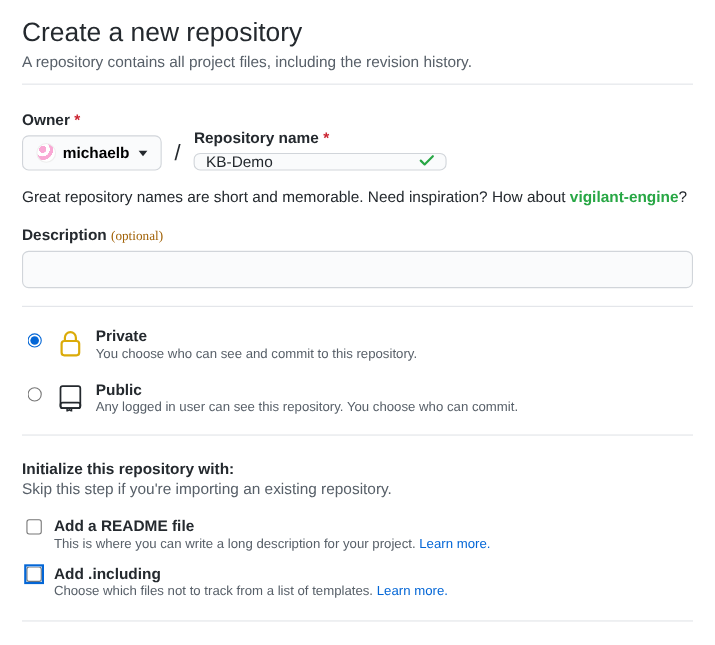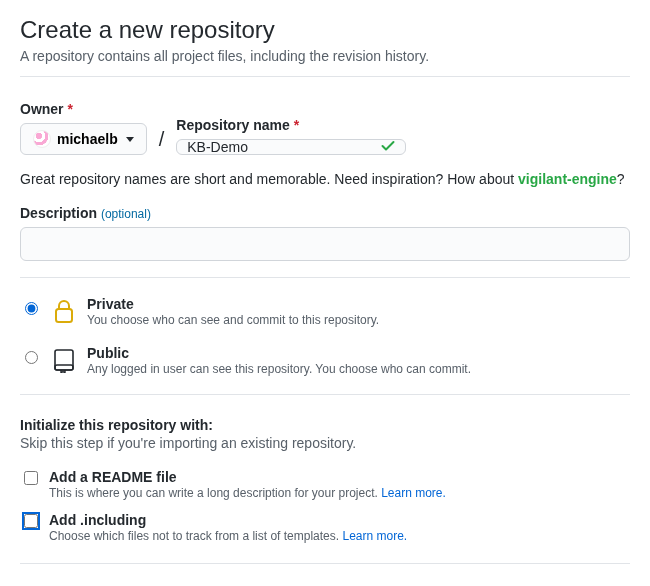--- a/index.html
+++ b/index.html
@@ -77,21 +77,21 @@
       position: absolute;
       right: 10px; top: 50%; transform: translateY(-50%);
       color: #28a745;
     }
     .hint {
       margin: 16px 0 18px 0;
       font-size: 14px;
       color: #24292e;
     }
     .link-green { color: #28a745; font-weight: 600; text-decoration: none; cursor: pointer; }
-    .opt { color: #0369a1; font-weight: 400; font-size: 12px;}
+    .opt { color: #a16207; font-weight: 400; font-size: 12px; font-family: Liberation Serif, serif;}
     input.desc {
       width: 100%;
       background: #fafbfc;
       border: 1px solid #d1d5da;
       border-radius: 6px;
       padding: 8px 10px;
       font-size: 14px;
       height: 34px;
     }
     .vis-group { margin-top: 8px; }

